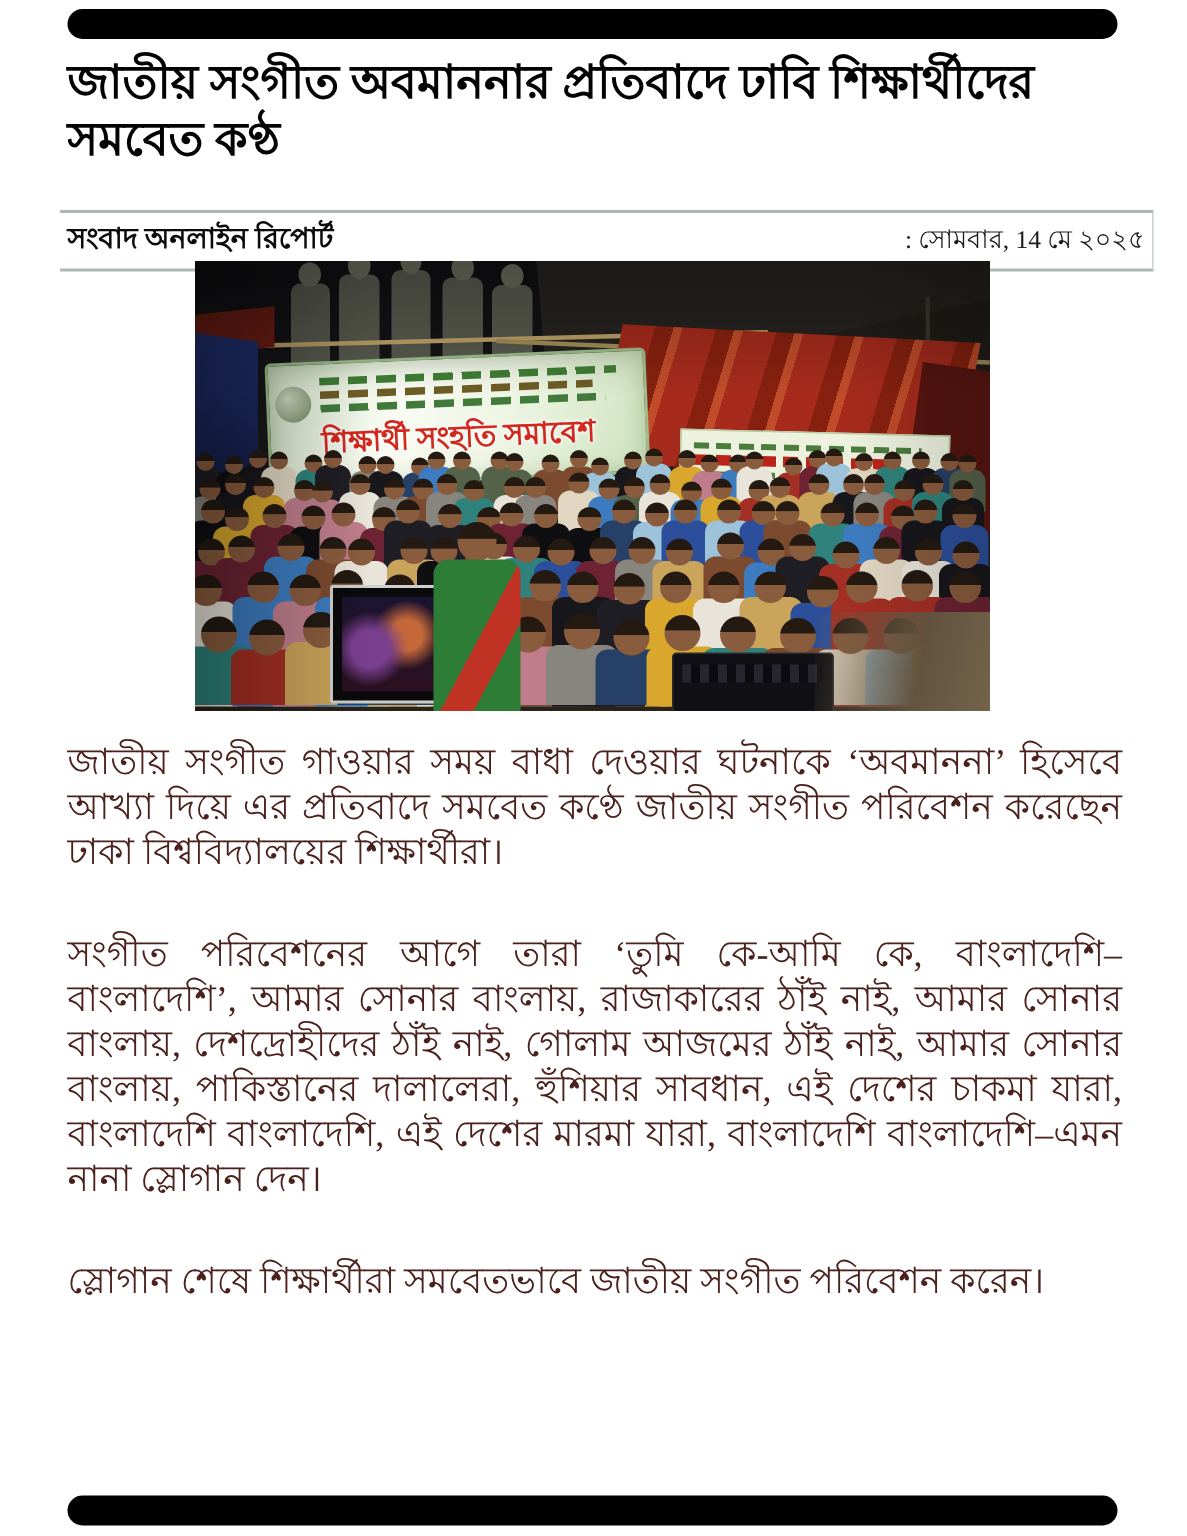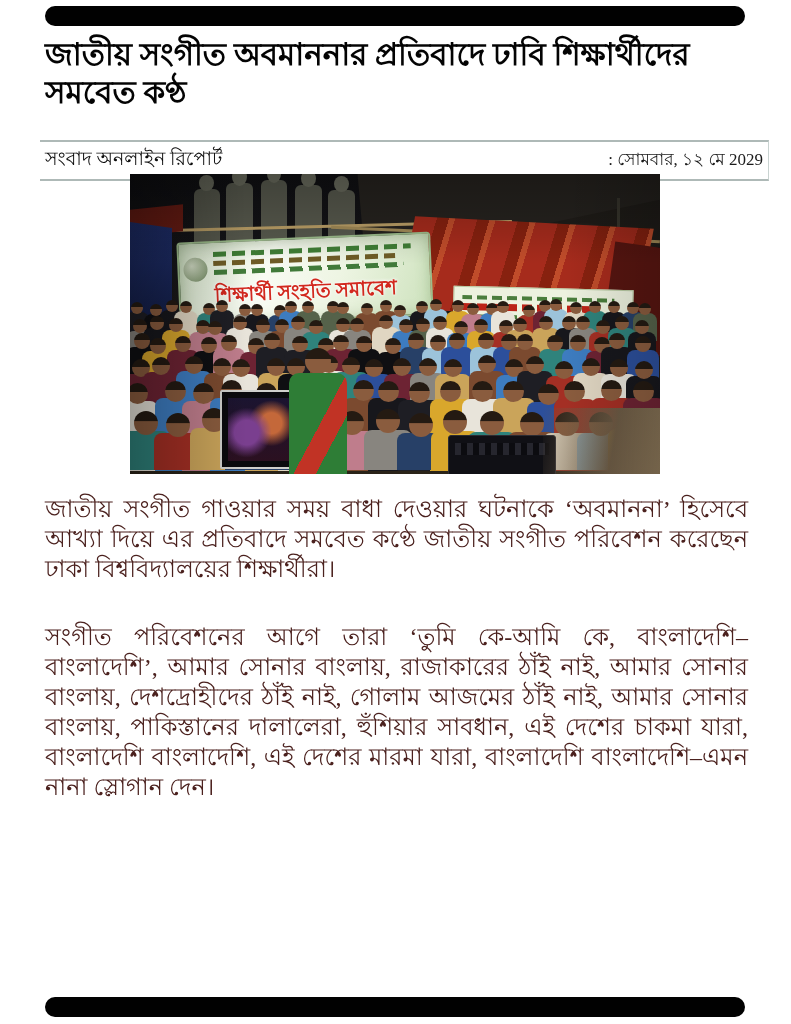--- a/index.html
+++ b/index.html
@@ -12,21 +12,21 @@
   .pill.bottom{top:997px;}
 
   
   .headline{position:absolute;left:45px;width:704px;top:36px;margin:0;
     font-size:31px;line-height:38px;font-weight:bold;color:#030303;letter-spacing:0;}
 
   
   .byline-bar{position:absolute;left:40px;width:728px;top:140px;
     border-top:2px solid #aeb9b7;border-bottom:2px solid #aeb9b7;border-right:1px solid #c9d3d1;
     display:flex;justify-content:space-between;align-items:center;padding:2px 0 3px 0;}
-  .reporter{font-weight:normal;font-size:19px;color:#0c0c0c;padding-left:5px;}
+  .reporter{font-weight:bold;font-size:19px;color:#0c0c0c;padding-left:5px;}
   .pubdate{font-size:17px;color:#1b1b1b;padding-right:5px;}
 
   
   .photo{position:absolute;left:130px;top:174px;width:530px;height:300px;overflow:hidden;
          background:linear-gradient(#101013 0%,#17171a 34%,#241d14 62%,#2a2318 100%);}
   .photo *{position:absolute;}
   .pier{right:-30px;top:-18px;width:330px;height:78px;background:#26231f;transform:rotate(-5deg);}
   .pier2{right:-10px;top:40px;width:150px;height:46px;background:#201d19;transform:rotate(-12deg);}
   .sculpture{left:12%;top:2%;width:31%;height:21%;}
   .statue{bottom:0;width:16%;height:86%;background:#585a4e;border-radius:6px 6px 0 0;}
@@ -88,21 +88,21 @@
 </style>
 </head>
 <body>
 
 <div class="pill top"></div>
 
 <h1 class="headline">জাতীয় সংগীত অবমাননার প্রতিবাদে ঢাবি শিক্ষার্থীদের সমবেত কণ্ঠ</h1>
 
 <div class="byline-bar">
   <span class="reporter">সংবাদ অনলাইন রিপোর্ট</span>
-  <span class="pubdate">: সোমবার, ১২ মে 2029</span>
+  <span class="pubdate">: সোমবার, 14 মে ২০২৫</span>
 </div>
 
 <div class="photo">
   <div class="pier"></div>
   <div class="pier2"></div>
   <div class="sculpture">
     <div class="statue" style="left:0%"></div>
     <div class="statue" style="left:20%;height:95%"></div>
     <div class="statue" style="left:41%;height:100%"></div>
     <div class="statue" style="left:62%;height:92%"></div>
@@ -398,15 +398,16 @@
     <div class="flag-body"></div>
   </div>
   <div class="speaker"></div>
   <div class="road"></div>
   <div class="vignette"></div>
 </div>
 
 <div class="article">
   <p>জাতীয় সংগীত গাওয়ার সময় বাধা দেওয়ার ঘটনাকে ‘অবমাননা’ হিসেবে আখ্যা দিয়ে এর প্রতিবাদে সমবেত কণ্ঠে জাতীয় সংগীত পরিবেশন করেছেন ঢাকা বিশ্ববিদ্যালয়ের শিক্ষার্থীরা।</p>
   <p>সংগীত পরিবেশনের আগে তারা ‘তুমি কে-আমি কে, বাংলাদেশি–বাংলাদেশি’, আমার সোনার বাংলায়, রাজাকারের ঠাঁই নাই, আমার সোনার বাংলায়, দেশদ্রোহীদের ঠাঁই নাই, গোলাম আজমের ঠাঁই নাই, আমার সোনার বাংলায়, পাকিস্তানের দালালেরা, হুঁশিয়ার সাবধান, এই দেশের চাকমা যারা, বাংলাদেশি বাংলাদেশি, এই দেশের মারমা যারা, বাংলাদেশি বাংলাদেশি–এমন নানা স্লোগান দেন।</p>
+  <p>স্লোগান শেষে শিক্ষার্থীরা সমবেতভাবে জাতীয় সংগীত পরিবেশন করেন।</p>
 </div>
 
 <div class="pill bottom"></div>
 
 </body></html>

